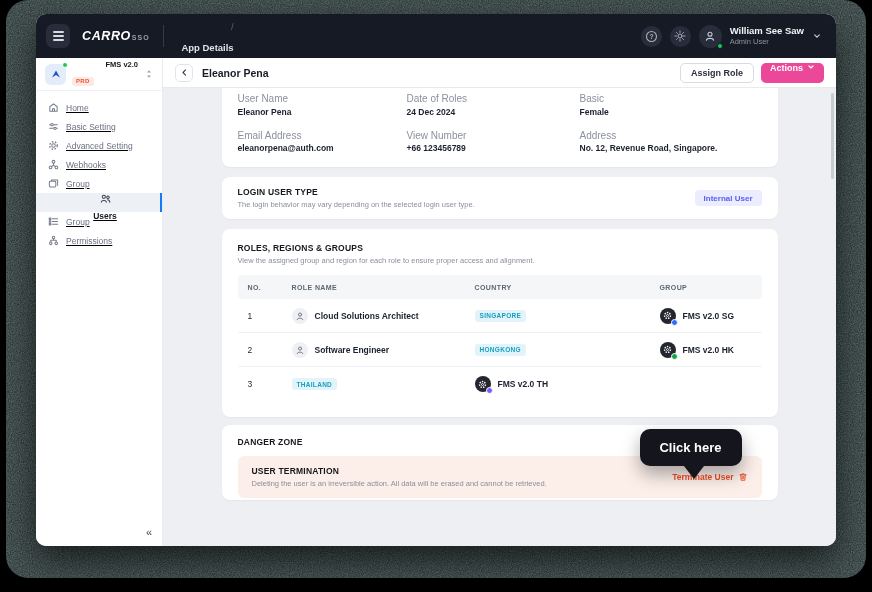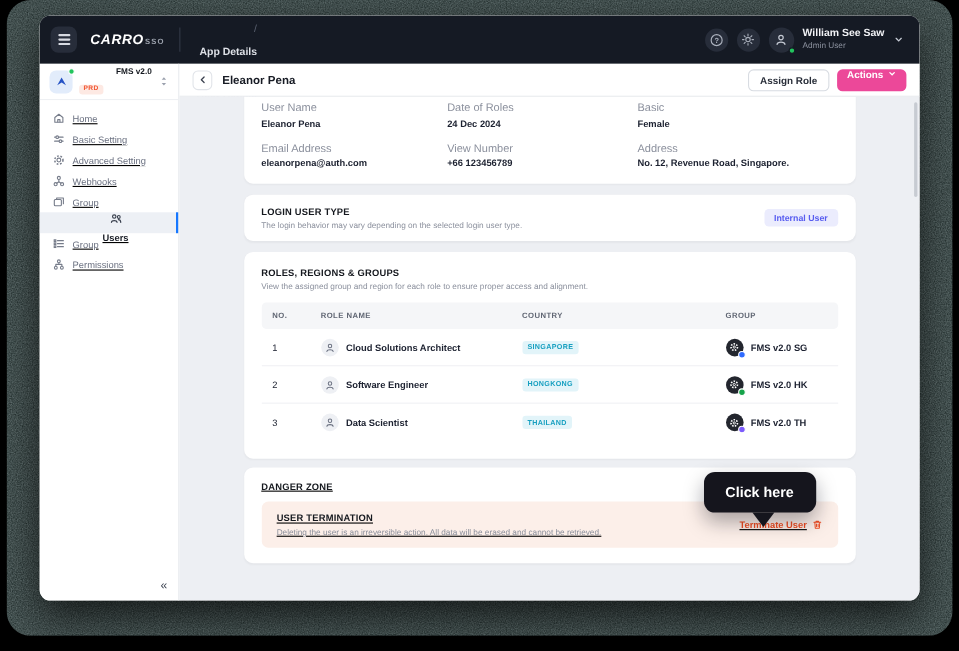--- a/index.html
+++ b/index.html
@@ -108,21 +108,21 @@
   .country-badge { display:inline-block; background:#e2f4f9; color:#169fc0; font-size:6.5px;
     font-weight:700; letter-spacing:.3px; padding:2.5px 5px; border-radius:3px; }
   .group-cell { display:flex; align-items:center; gap:7px; font-weight:600; }
   .group-logo { position:relative; width:16px; height:16px; border-radius:50%; background:#23262e;
     display:flex; align-items:center; justify-content:center; }
   .group-dot { position:absolute; right:-2px; bottom:-2px; width:7px; height:7px; border-radius:50%;
     border:1.2px solid #fff; }
   .dot-blue { background:#2f6bff; } .dot-green { background:#16a34a; } .dot-purple { background:#7c5cfc; }
 
   
-  .card-danger { margin-top:8px; padding:12px 16px 14px; position:relative;text-decoration:underline; }
+  .card-danger { margin-top:8px; padding:12px 16px 2px; position:relative; }
   .danger-box { margin-top:9px; background:#fcefe9; border-radius:6px; padding:10px 14px;
     display:flex; align-items:center; }
   .danger-desc { font-size:7.5px; color:#8b8f9b; margin-top:3px; }
   .terminate { margin-left:auto; display:flex; align-items:center; gap:4px; border:none; background:transparent;
     color:#ef4d23; font-size:8.5px; font-weight:800; cursor:pointer; white-space:nowrap; }
 
   
   .tooltip { position:absolute; top:4px; right:36px; width:102px; height:37px; background:#15151d;
     border-radius:10px; display:flex; align-items:center; justify-content:center;
     color:#fff; font-size:13px; font-weight:700; box-shadow:0 8px 18px rgba(10,10,20,.35); z-index:5; }
@@ -428,29 +428,20 @@
                         <circle cx="6" cy="6" r="1.1" stroke-width="0.9"></circle>
                       </svg>
                     <span class="group-dot dot-green"></span>
                   </span>
                   <span>FMS v2.0 HK</span>
                 </span>
               </div>
 
               <div class="t-row">
                 <span>3</span>
-                <span class="role-cell">
-                  <span class="person-badge">
-                    <svg width="10" height="10" viewBox="0 0 12 12" fill="none" stroke="#6a7080" stroke-width="1.1" stroke-linecap="round">
-                        <circle cx="6" cy="4.3" r="1.9"></circle>
-                        <path d="M2.6 10.3c.4-2.5 6.4-2.5 6.8 0"></path>
-                      </svg>
-                  </span>
-                  <span>Data Scientist</span>
-                </span>
                 <span><span class="country-badge">THAILAND</span></span>
                 <span class="group-cell">
                   <span class="group-logo">
                     <svg width="11" height="11" viewBox="0 0 12 12" fill="none" stroke="#fff">
                         <circle cx="6" cy="6" r="3.2" stroke-width="1.6" stroke-dasharray="1.5 1.3"></circle>
                         <circle cx="6" cy="6" r="1.1" stroke-width="0.9"></circle>
                       </svg>
                     <span class="group-dot dot-purple"></span>
                   </span>
                   <span>FMS v2.0 TH</span>

